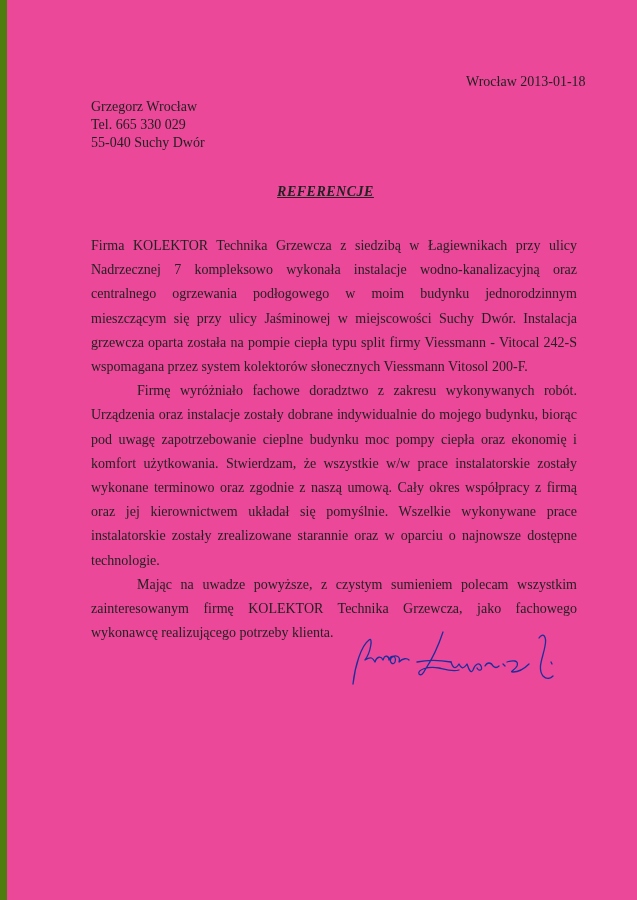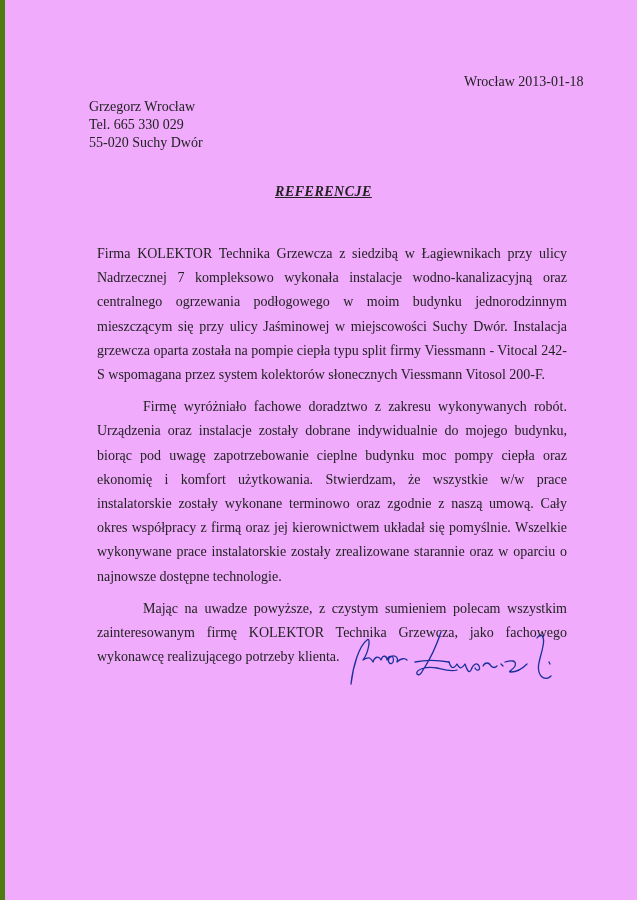--- a/index.html
+++ b/index.html
@@ -1,47 +1,47 @@
 <!DOCTYPE html>
 <html><head>
   <meta charset="utf-8">
   <style>
     html, body { margin: 0; padding: 0; background: #ffffff; }
     body {
       width: 637px; height: 900px; position: relative; overflow: hidden;
       font-family: "Liberation Serif", serif; color: #222;
     }
-    .page { position: absolute; inset: 0; background: #f0abfc; border-left: 5px solid #4d7c0f; }
+    .page { position: absolute; inset: 0; background: #ec4899; border-left: 7px solid #4d7c0f; }
     .date { position: absolute; top: 74px; left: 459px; font-size: 14px; }
     .sender { position: absolute; top: 98px; left: 84px; font-size: 14px; line-height: 18px; }
     .title {
       position: absolute; top: 184px; left: 0; width: 637px; text-align: center;
       font-size: 14px; font-weight: bold; font-style: italic; text-decoration: underline;
       letter-spacing: 0.5px;
       font-family: Liberation Serif, serif;
     }
     .body-text {
       position: absolute; top: 234px; left: 84px; width: 486px;
       font-size: 14px; line-height: 24.2px; text-align: justify;
     }
-    .body-text p { margin: 8px; }
+    .body-text p { margin: 0; }
     .indent { text-indent: 46px; }
     .signature { position: absolute; top: 618px; left: 340px; width: 240px; height: 80px; }
     .scan-dots { position: absolute; top: 889px; left: 0; width: 637px; height: 6px; }
   </style>
 </head>
 <body>
 
 <div class="page">
   <div class="date">Wrocław 2013-01-18</div>
 
   <div class="sender">
     <div>Grzegorz Wrocław</div>
     <div>Tel. 665 330 029</div>
-    <div>55-020 Suchy Dwór</div>
+    <div>55-040 Suchy Dwór</div>
   </div>
 
   <div class="title">REFERENCJE</div>
 
   <div class="body-text">
     <p>Firma KOLEKTOR Technika Grzewcza z siedzibą w Łagiewnikach przy ulicy Nadrzecznej 7 kompleksowo wykonała instalacje wodno-kanalizacyjną oraz centralnego ogrzewania podłogowego w moim budynku jednorodzinnym mieszczącym się przy ulicy Jaśminowej w miejscowości Suchy Dwór. Instalacja grzewcza oparta została na pompie ciepła typu split firmy Viessmann - Vitocal 242-S wspomagana przez system kolektorów słonecznych Viessmann Vitosol 200-F.</p>
     <p class="indent">Firmę wyróżniało fachowe doradztwo z zakresu wykonywanych robót. Urządzenia oraz instalacje zostały dobrane indywidualnie do mojego budynku, biorąc pod uwagę zapotrzebowanie cieplne budynku moc pompy ciepła oraz ekonomię i komfort użytkowania. Stwierdzam, że wszystkie w/w prace instalatorskie zostały wykonane terminowo oraz zgodnie z naszą umową. Cały okres współpracy z firmą oraz jej kierownictwem układał się pomyślnie. Wszelkie wykonywane prace instalatorskie zostały zrealizowane starannie oraz w oparciu o najnowsze dostępne technologie.</p>
     <p class="indent">Mając na uwadze powyższe, z czystym sumieniem polecam wszystkim zainteresowanym firmę KOLEKTOR Technika Grzewcza, jako fachowego wykonawcę realizującego potrzeby klienta.</p>
   </div>
 

